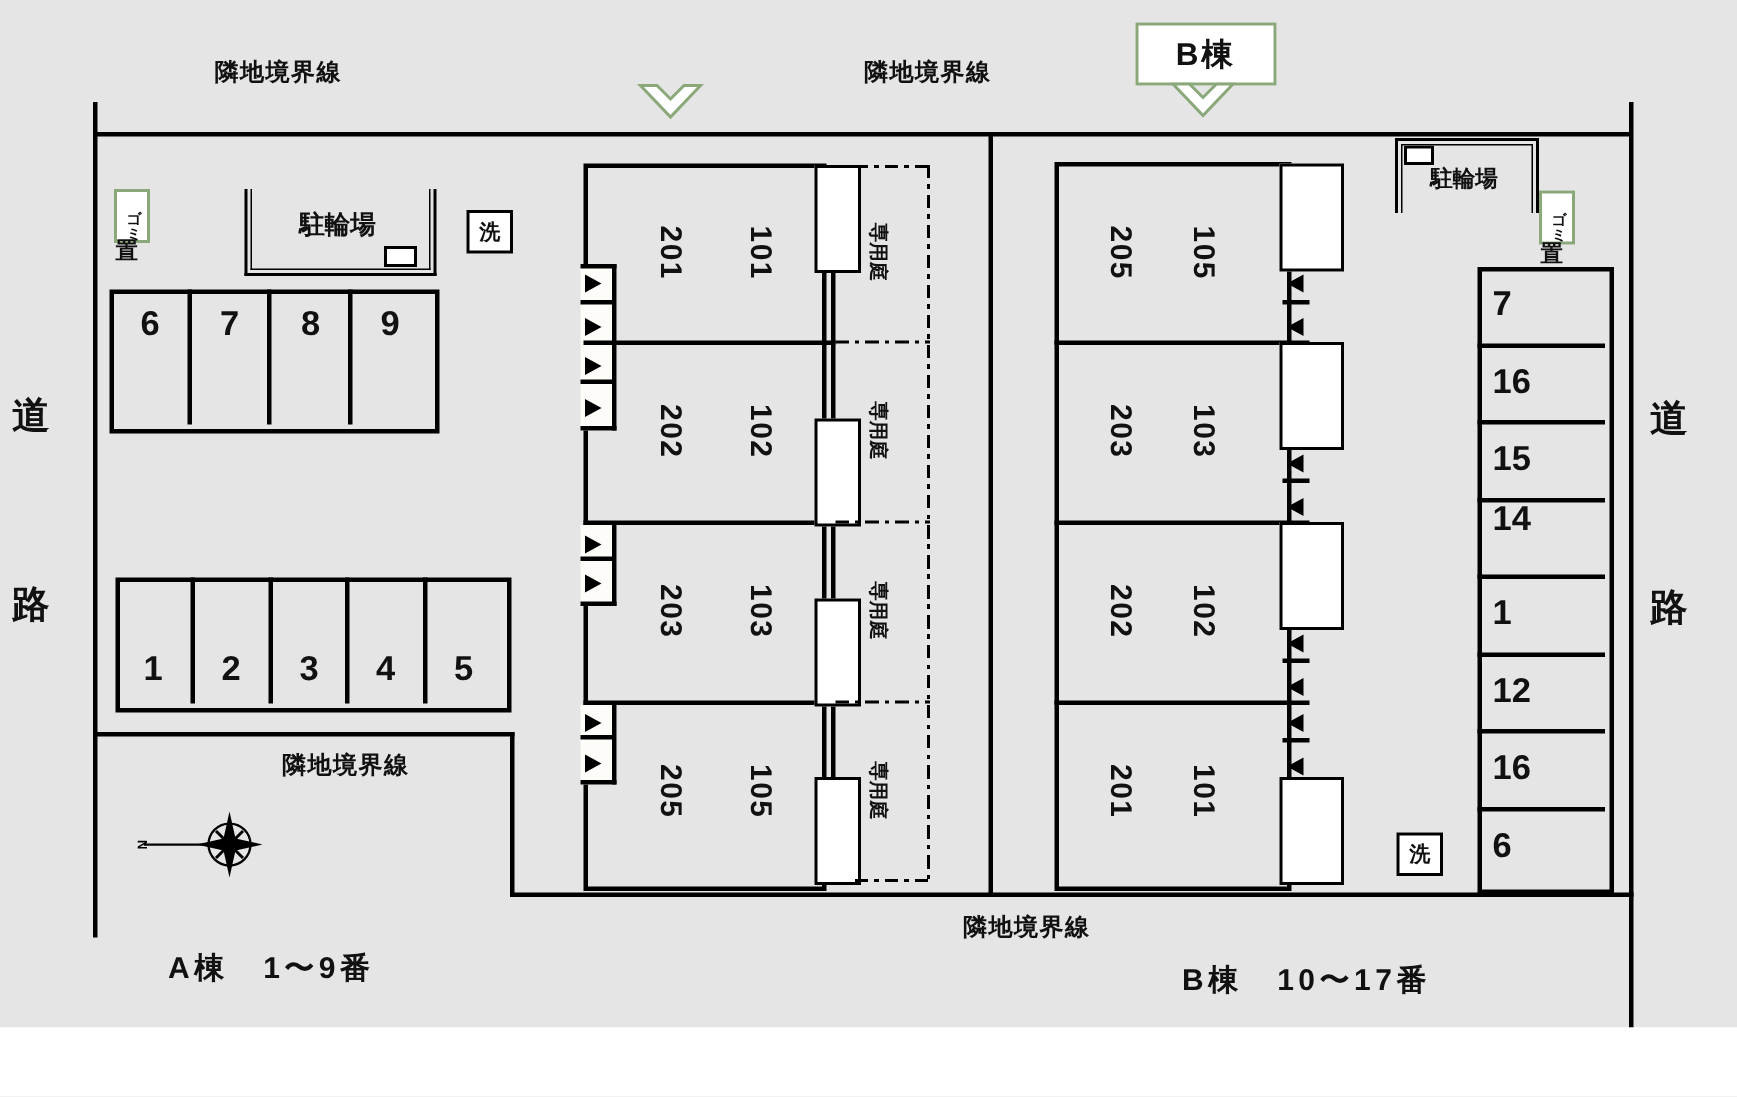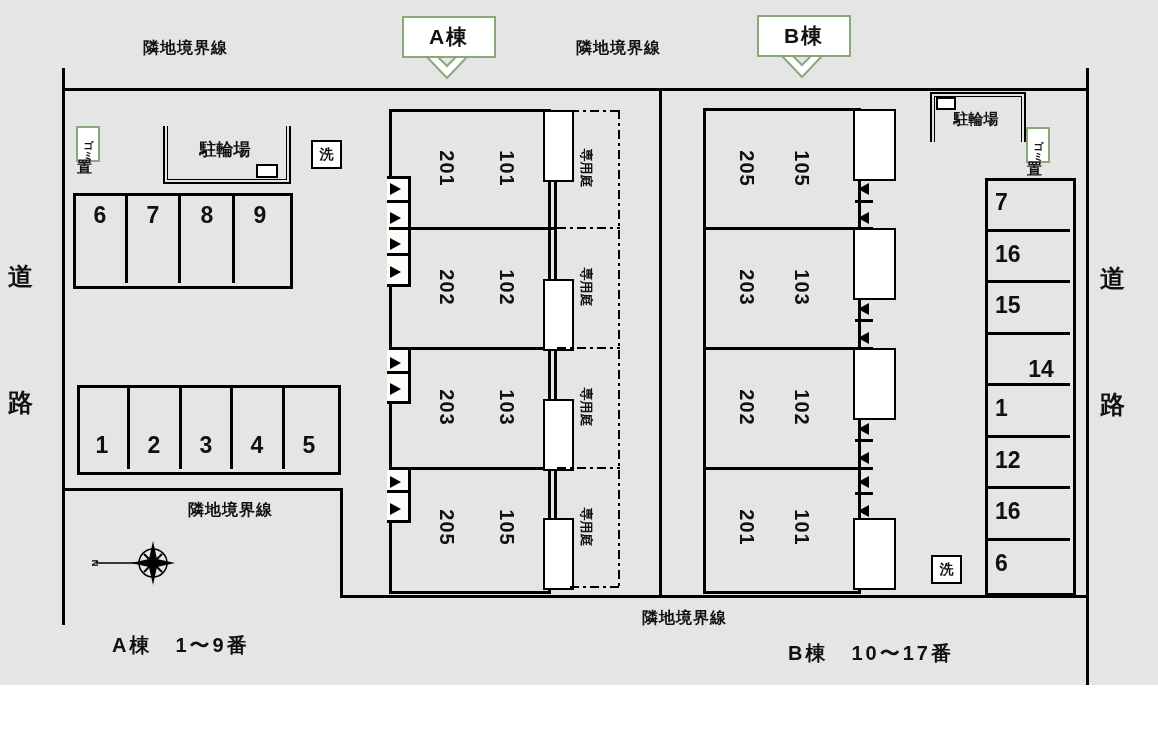--- a/index.html
+++ b/index.html
@@ -64,23 +64,20 @@
   <div class="blabel" style="left:143px;top:38px;">隣地境界線</div>
   <div class="blabel" style="left:576px;top:38px;">隣地境界線</div>
   <div class="blabel" style="left:188px;top:500px;">隣地境界線</div>
   <div class="blabel" style="left:642px;top:608px;">隣地境界線</div>
 
   <div class="road" style="left:8px;top:260px;">道</div>
   <div class="road" style="left:8px;top:386px;">路</div>
   <div class="road" style="left:1100px;top:262px;">道</div>
   <div class="road" style="left:1100px;top:388px;">路</div>
 
-  <div class="tag" style="left:402px;top:16px;width:90px;height:38px;">
-    <span>A棟</span>
-  </div>
   <svg class="abs" style="left:424px;top:56px;" width="46" height="24" viewBox="0 0 46 24">
     <path class="arrow-path" d="M3,1 L14,1 L23,10 L32,1 L43,1 L23,22 Z"></path>
   </svg>
   <div class="tag" style="left:757px;top:15px;width:90px;height:38px;">
     <span>B棟</span>
   </div>
   <svg class="abs" style="left:779px;top:55px;" width="46" height="24" viewBox="0 0 46 24">
     <path class="arrow-path" d="M3,1 L14,1 L23,10 L32,1 L43,1 L23,22 Z"></path>
   </svg>
 
@@ -259,21 +256,21 @@
   <div class="ln" style="left:985px;top:229px;width:85px;height:3px;"></div>
   <div class="ln" style="left:985px;top:280px;width:85px;height:3px;"></div>
   <div class="ln" style="left:985px;top:332px;width:85px;height:3px;"></div>
   <div class="ln" style="left:985px;top:383px;width:85px;height:3px;"></div>
   <div class="ln" style="left:985px;top:435px;width:85px;height:3px;"></div>
   <div class="ln" style="left:985px;top:486px;width:85px;height:3px;"></div>
   <div class="ln" style="left:985px;top:538px;width:85px;height:3px;"></div>
   <div class="pnum" style="left:995px;top:189px;width:44px;text-align:left;">7</div>
   <div class="pnum" style="left:995px;top:241px;width:44px;text-align:left;">16</div>
   <div class="pnum" style="left:995px;top:292px;width:44px;text-align:left;">15</div>
-  <div class="pnum" style="left:995px;top:356px;width:44px;text-align:center;margin-left:24px;">14</div>
+  <div class="pnum" style="left:995px;top:332px;width:44px;text-align:left;">14</div>
   <div class="pnum" style="left:995px;top:395px;width:44px;text-align:left;">1</div>
   <div class="pnum" style="left:995px;top:447px;width:44px;text-align:left;">12</div>
   <div class="pnum" style="left:995px;top:498px;width:44px;text-align:left;">16</div>
   <div class="pnum" style="left:995px;top:550px;width:44px;text-align:left;">6</div>
 
   <div class="cap-text" style="left:112px;top:632px;">A棟　1〜9番</div>
   <div class="cap-text" style="left:788px;top:640px;">B棟　10〜17番</div>
 
 </div>
 

